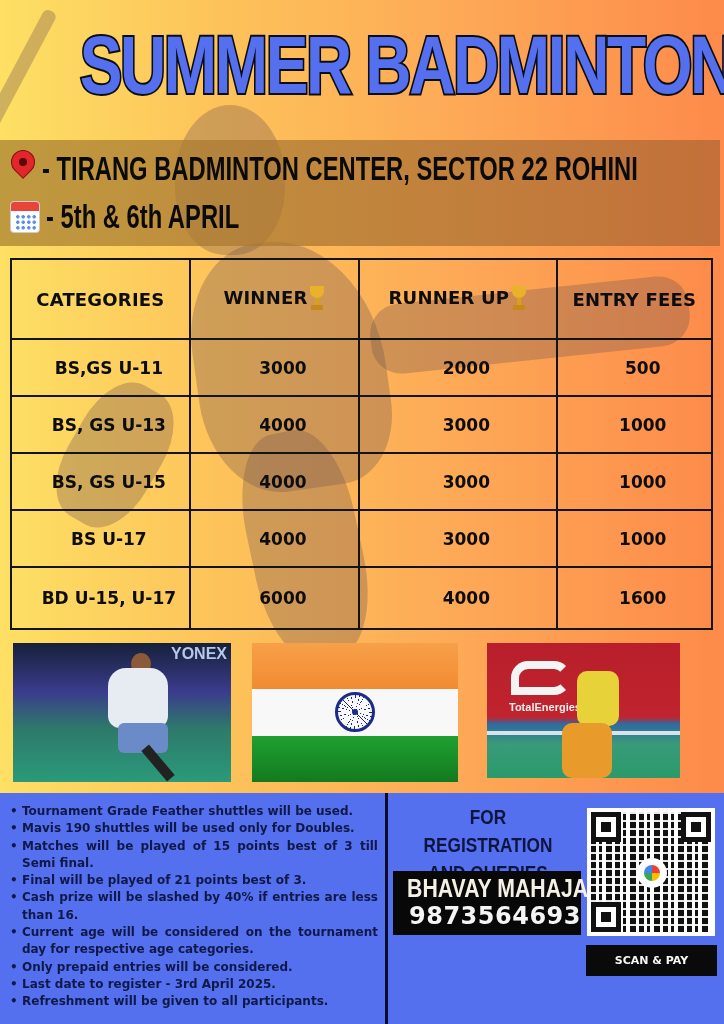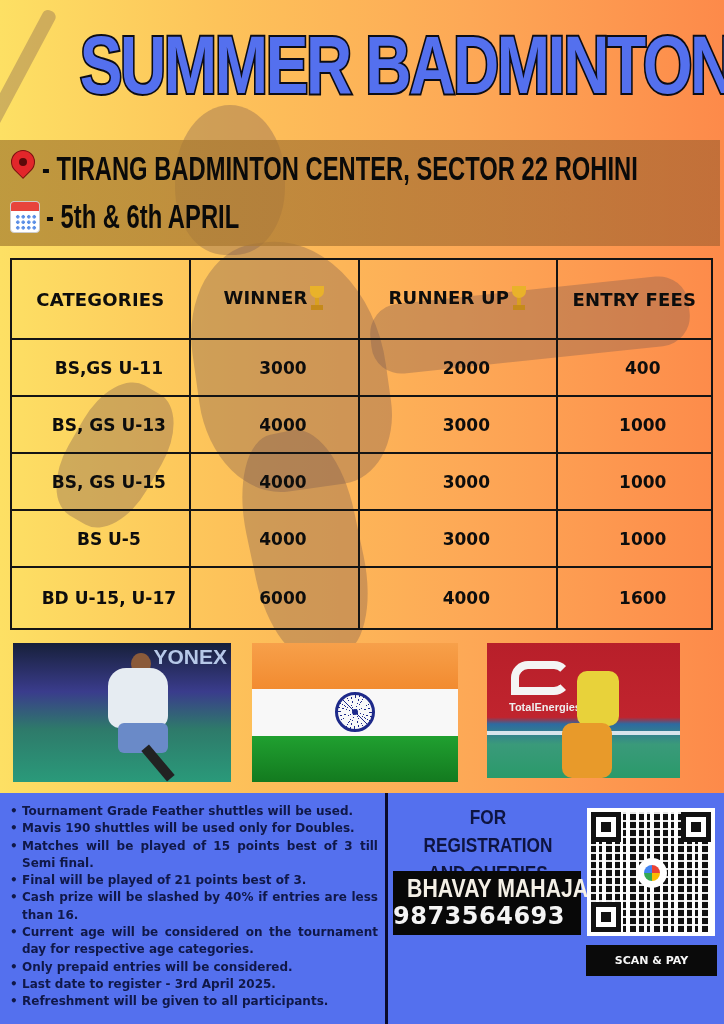--- a/index.html
+++ b/index.html
@@ -63,21 +63,21 @@
   table.prizes tr.body-row:last-child td { height: 62px; }
   .trophy { display: inline-block; width: 16px; height: 26px; vertical-align: middle; position: relative; margin-left: 2px; }
   .trophy .cup { position: absolute; top: 0; left: 1px; width: 14px; height: 12px; background: #e9b22a; border-radius: 0 0 7px 7px; }
   .trophy .stem { position: absolute; top: 12px; left: 6px; width: 4px; height: 8px; background: #d9a020; }
   .trophy .base { position: absolute; top: 19px; left: 2px; width: 12px; height: 5px; background: #c58a1a; }
 
   .photos { position: absolute; top: 643px; left: 0; width: 724px; height: 140px; }
   .photo { position: absolute; top: 0; }
   .photo-1 { left: 13px; width: 218px; height: 139px;
     background: linear-gradient(180deg, #17203a 0%, #3a3c8c 35%, #2e7a6a 62%, #2a9a7a 100%); overflow: hidden; }
-  .photo-1 .yonex { position: absolute; right: 4px; top: 2px; color: #b6c8e8; font-weight: bold; font-size: 21px; font-family: "Liberation Sans", sans-serif; }
+  .photo-1 .yonex { position: absolute; right: 4px; top: 2px; color: #b6c8e8; font-weight: bold; font-size: 16px; font-family: "Liberation Sans", sans-serif; }
   .photo-1 .player { position: absolute; left: 95px; top: 25px; width: 60px; height: 60px; background: #e6ecf2; border-radius: 30% 30% 20% 20%; }
   .photo-1 .shorts { position: absolute; left: 105px; top: 80px; width: 50px; height: 30px; background: #6a8ac8; border-radius: 6px; }
   .photo-1 .head { position: absolute; left: 118px; top: 10px; width: 20px; height: 22px; background: #8a5a3a; border-radius: 50%; }
   .photo-1 .leg { position: absolute; left: 140px; top: 100px; width: 10px; height: 40px; background: #222; transform: rotate(-40deg); }
   .photo-2 { left: 252px; width: 206px; height: 139px; }
   .flag-saffron { height: 33.3%; background: linear-gradient(180deg, #f7a04a, #f28b30); }
   .flag-white { height: 33.4%; background: #f8f8f8; position: relative; }
   .flag-green { height: 33.3%; background: linear-gradient(180deg, #20a030, #137a1f); }
   .chakra { position: absolute; left: 83px; top: 3px; width: 40px; height: 40px; border: 3px solid #1e2a8a; border-radius: 50%;
     background: repeating-conic-gradient(#1e2a8a 0deg 2deg, transparent 2deg 15deg); }
@@ -110,21 +110,21 @@
   .contact-box {
     position: absolute; left: 393px; top: 871px; width: 188px; height: 64px;
     background: #080808;
   }
   .contact-name {
     position: absolute; top: 3px; left: 0; width: 188px; text-align: center;
     font-family: "Liberation Sans", sans-serif; font-weight: 900; font-size: 25px; color: #f4f0e6;
     transform: scaleX(0.85); transform-origin: center; white-space: nowrap;
   }
   .contact-phone {
-    position: absolute; top: 31px; left: 0; width: 188px; text-align: left;
+    position: absolute; top: 31px; left: 0; width: 188px; text-align: right;
     font-family: "DejaVu Sans", sans-serif; font-weight: bold; font-size: 24px; color: #f4f4f4; letter-spacing: 0.5px;
   }
   .qr {
     position: absolute; left: 587px; top: 808px; width: 128px; height: 128px; background: #fff; padding: 4px;
   }
   .qr-inner {
     width: 120px; height: 120px; position: relative;
     background:
       repeating-linear-gradient(0deg, transparent 0 6px, rgba(255,255,255,0.9) 6px 8px),
       repeating-linear-gradient(90deg, #111 0 5px, #fff 5px 8px, #111 8px 11px, #fff 11px 15px, #111 15px 21px, #fff 21px 24px);
@@ -178,36 +178,36 @@
       <th style="width:170px"><span>WINNER</span><span class="trophy"><span class="cup"></span><span class="stem"></span><span class="base"></span></span></th>
       <th style="width:198px"><span>RUNNER UP</span><span class="trophy"><span class="cup"></span><span class="stem"></span><span class="base"></span></span></th>
       <th style="width:156px"><span>ENTRY FEES</span></th>
     </tr>
   </thead>
   <tbody>
     <tr class="body-row">
       <td>BS,GS U-11</td>
       <td>3000</td>
       <td>2000</td>
-      <td>400</td>
+      <td>500</td>
     </tr>
     <tr class="body-row">
       <td>BS, GS U-13</td>
       <td>4000</td>
       <td>3000</td>
       <td>1000</td>
     </tr>
     <tr class="body-row">
       <td>BS, GS U-15</td>
       <td>4000</td>
       <td>3000</td>
       <td>1000</td>
     </tr>
     <tr class="body-row">
-      <td>BS U-5</td>
+      <td>BS U-17</td>
       <td>4000</td>
       <td>3000</td>
       <td>1000</td>
     </tr>
     <tr class="body-row">
       <td>BD U-15, U-17</td>
       <td>6000</td>
       <td>4000</td>
       <td>1600</td>
     </tr>

